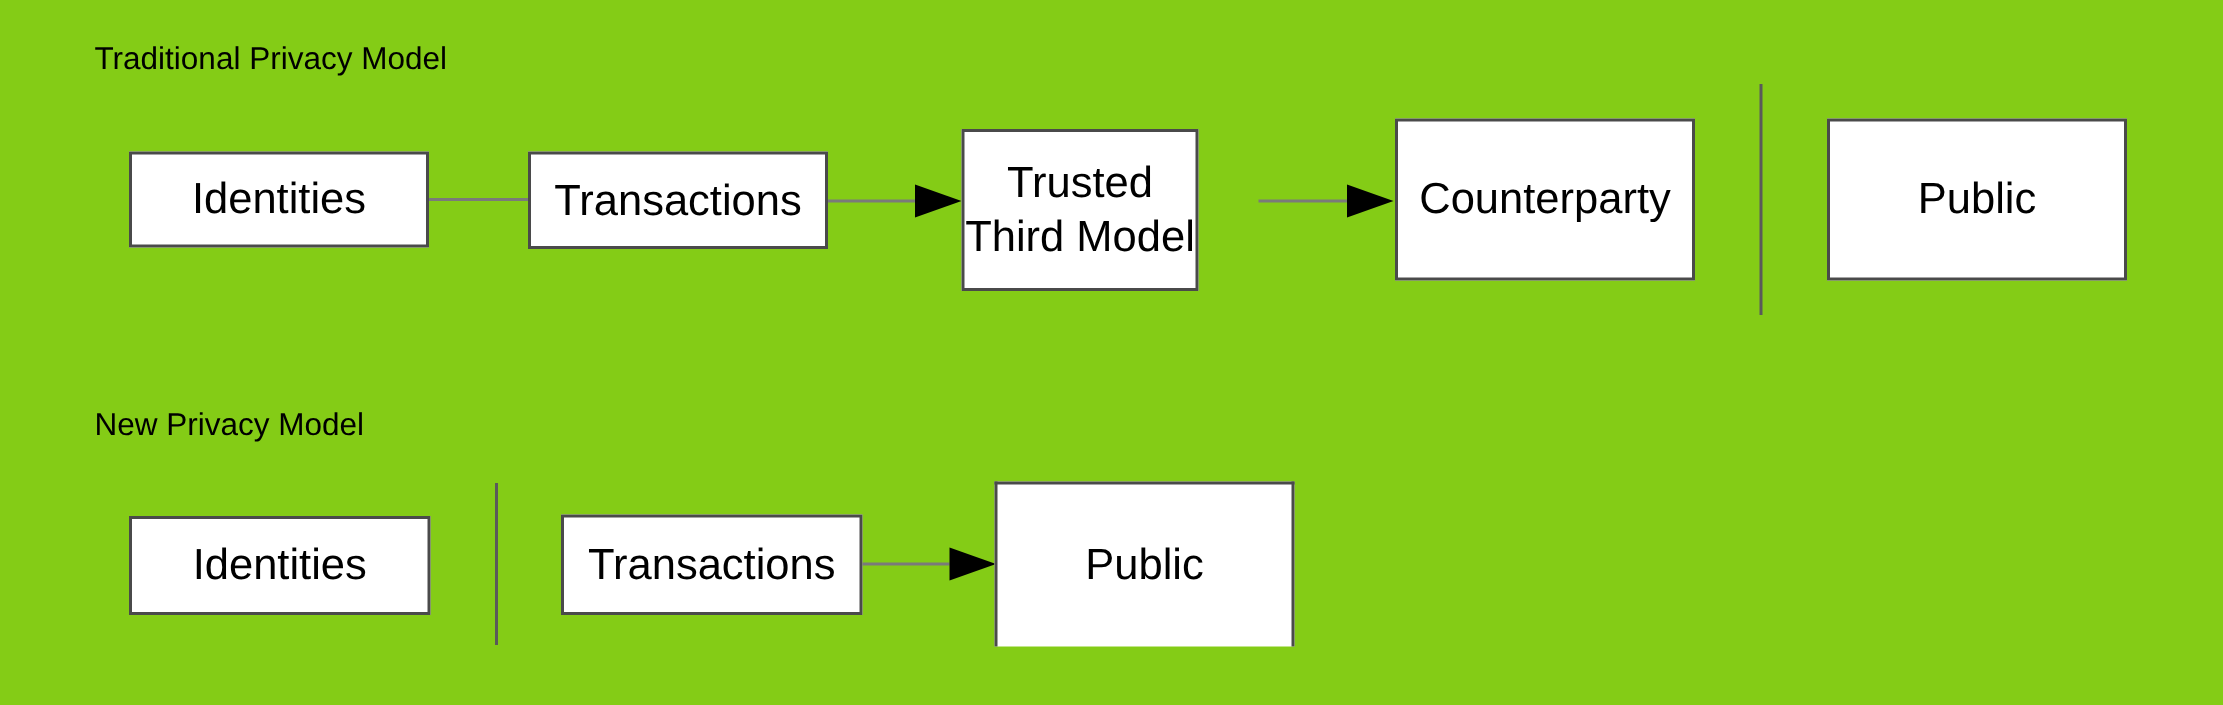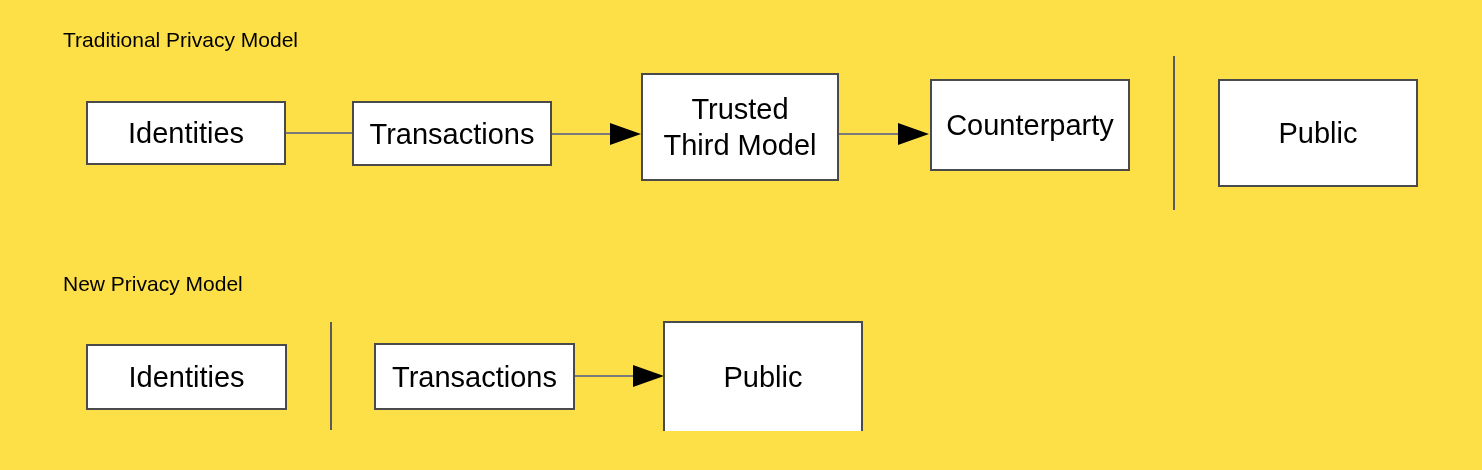--- a/index.html
+++ b/index.html
@@ -8,21 +8,21 @@
     background: #ffffff;
     width: 1482px;
     height: 470px;
     overflow: hidden;
     font-family: "Liberation Sans", sans-serif;
   }
   .canvas {
     position: relative;
     width: 1482px;
     height: 470px;
-    background: #fde047;
+    background: #84cc16;
   }
   .model-title {
     position: absolute;
     font-size: 21px;
     line-height: 25px;
     color: #000000;
     white-space: nowrap;
   }
   .box {
     position: absolute;
@@ -74,29 +74,29 @@
 
   <div class="connector-line" style="left:286px; top:132px; width:66px;"></div>
 
   <div class="box" style="left:352px; top:101px; width:200px; height:65px;">
     <span>Transactions</span>
   </div>
 
   <div class="connector-line" style="left:552px; top:133px; width:58px;"></div>
   <div class="arrowhead" style="left:610px; top:123px;"></div>
 
-  <div class="box" style="left:641px; top:73px; width:198px; height:108px;">
+  <div class="box" style="left:641px; top:86px; width:158px; height:108px;">
     <div>Trusted</div>
     <div>Third Model</div>
   </div>
 
   <div class="connector-line" style="left:839px; top:133px; width:59px;"></div>
   <div class="arrowhead" style="left:898px; top:123px;"></div>
 
-  <div class="box" style="left:930px; top:79px; width:200px; height:92px;">
+  <div class="box" style="left:930px; top:79px; width:200px; height:108px;">
     <span>Counterparty</span>
   </div>
 
   <div class="divider" style="left:1173px; top:56px; height:154px;"></div>
 
   <div class="box" style="left:1218px; top:79px; width:200px; height:108px;">
     <span>Public</span>
   </div>
 
   <div class="model-title" style="left:63px; top:271px;text-align:right;">New Privacy Model</div>

